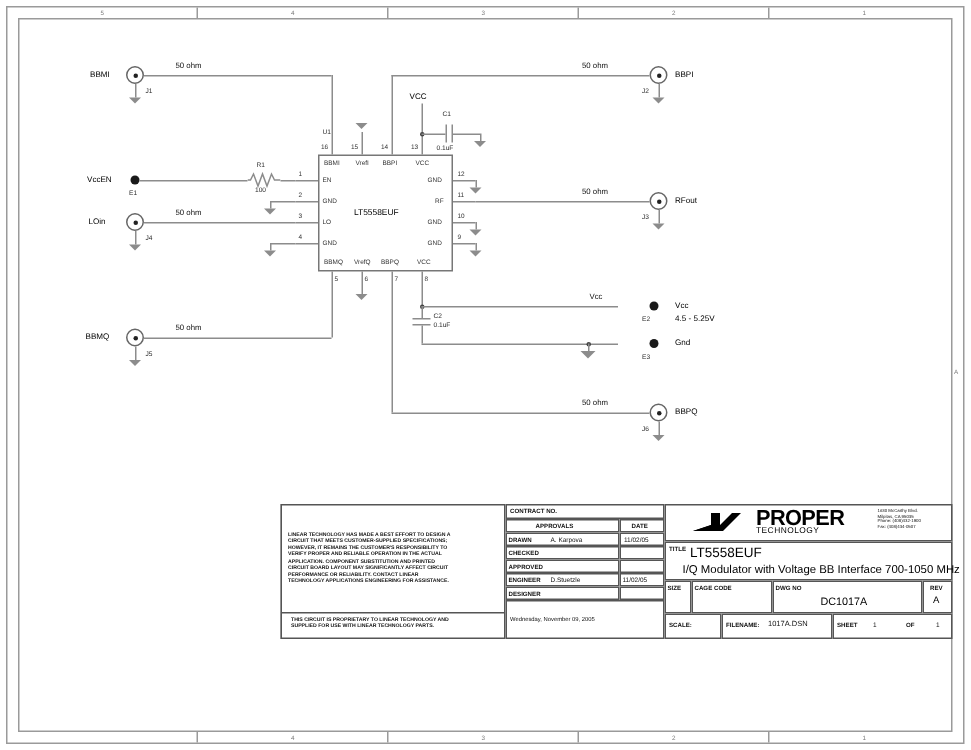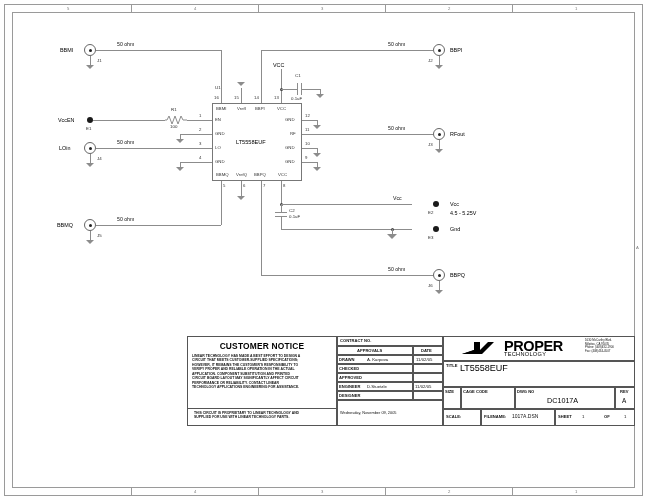--- a/index.html
+++ b/index.html
@@ -263,21 +263,20 @@
   <div class="jdot" style="left:391px;top:228px;"></div>
   <div class="wire v" style="left:392px;top:229px;height:5px;"></div>
   <div class="gnd" style="left:387px;top:234px;"></div>
   <div class="turret" style="left:433px;top:226px;"></div>
   <div class="lbl" style="left:450px;top:226px;">Gnd</div>
   <div class="lbl sm" style="left:428px;top:235px;">E3</div>
 
   <div class="tb" style="left:187px;top:336px;width:448px;height:90px;"></div>
 
   <div class="tbcell" style="left:187px;top:336px;width:150px;height:90px;"></div>
-  <div class="notice-h" style="left:187px;top:341px;width:150px;">CUSTOMER NOTICE</div>
   <div id="notice-body" style="position:absolute;left:192px;top:354px;width:142px;">
       <div class="notice-b" style="position: static;">LINEAR TECHNOLOGY HAS MADE A BEST EFFORT TO DESIGN A</div>
       <div class="notice-b" style="position: static;">CIRCUIT THAT MEETS CUSTOMER-SUPPLIED SPECIFICATIONS;</div>
       <div class="notice-b" style="position: static;">HOWEVER, IT REMAINS THE CUSTOMER'S RESPONSIBILITY TO</div>
       <div class="notice-b" style="position: static;">VERIFY PROPER AND RELIABLE OPERATION IN THE ACTUAL</div>
       <div class="notice-b" style="position: static;">APPLICATION.  COMPONENT SUBSTITUTION AND PRINTED</div>
       <div class="notice-b" style="position: static;">CIRCUIT BOARD LAYOUT MAY SIGNIFICANTLY AFFECT CIRCUIT</div>
       <div class="notice-b" style="position: static;">PERFORMANCE OR RELIABILITY.  CONTACT LINEAR</div>
       <div class="notice-b" style="position: static;">TECHNOLOGY APPLICATIONS ENGINEERING FOR ASSISTANCE.</div>
     </div>
@@ -338,20 +337,21 @@
   <div id="logo-addr" style="position:absolute;left:585px;top:339px;width:48px;">
       <div class="logo-addr" style="position: static;">1630 McCarthy Blvd.</div>
       <div class="logo-addr" style="position: static;">Milpitas, CA 95035</div>
       <div class="logo-addr" style="position: static;">Phone: (408)432-1900</div>
       <div class="logo-addr" style="position: static;">Fax: (408)434-0507</div>
     </div>
 
   <div class="tbcell" style="left:443px;top:361px;width:192px;height:26px;"></div>
   <div class="tb-label" style="left:446px;top:363px;">TITLE</div>
   <div class="tb-title1" style="left:460px;top:363px;">LT5558EUF</div>
+  <div class="tb-title2" style="left:455px;top:375px;">I/Q Modulator with Voltage BB Interface 700-1050 MHz</div>
 
   <div class="tbcell" style="left:443px;top:387px;width:18px;height:22px;"></div>
   <div class="tb-label" style="left:445px;top:389px;">SIZE</div>
   <div class="tb-val" style="left:447px;top:398px;"></div>
 
   <div class="tbcell" style="left:461px;top:387px;width:54px;height:22px;"></div>
   <div class="tb-label" style="left:463px;top:389px;">CAGE CODE</div>
   <div class="tb-val" style="left:470px;top:398px;"></div>
 
   <div class="tbcell" style="left:515px;top:387px;width:100px;height:22px;"></div>

